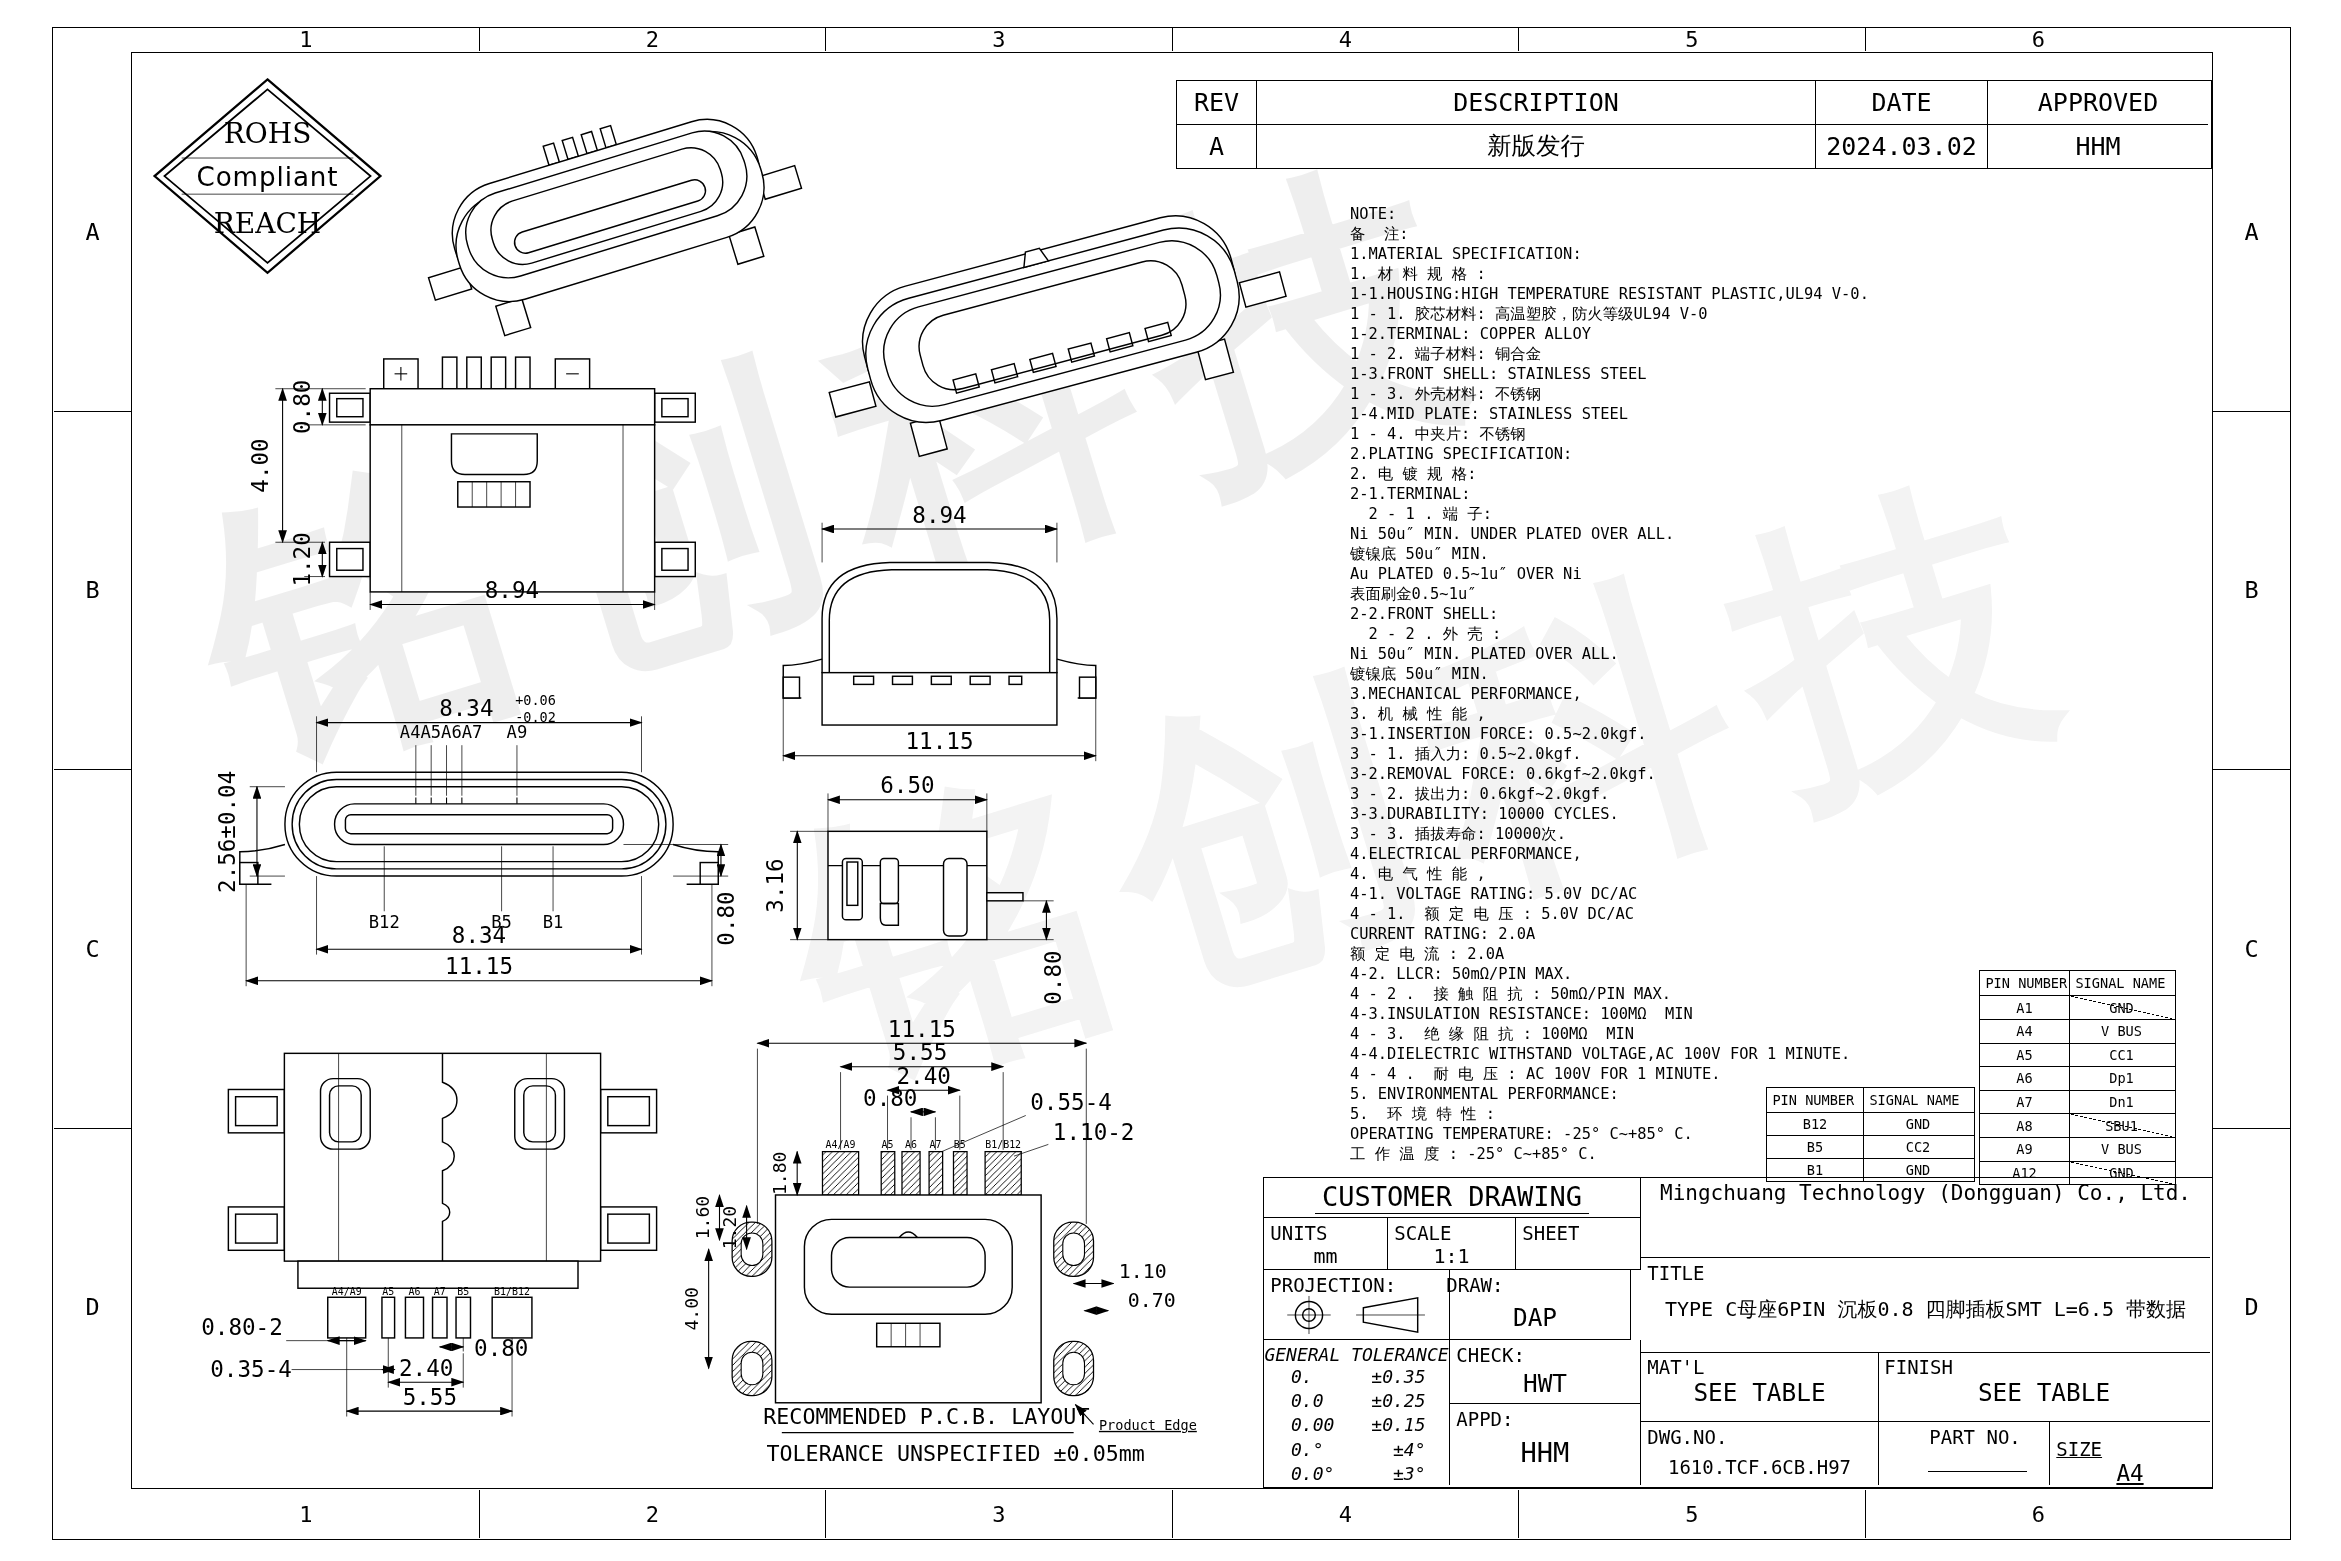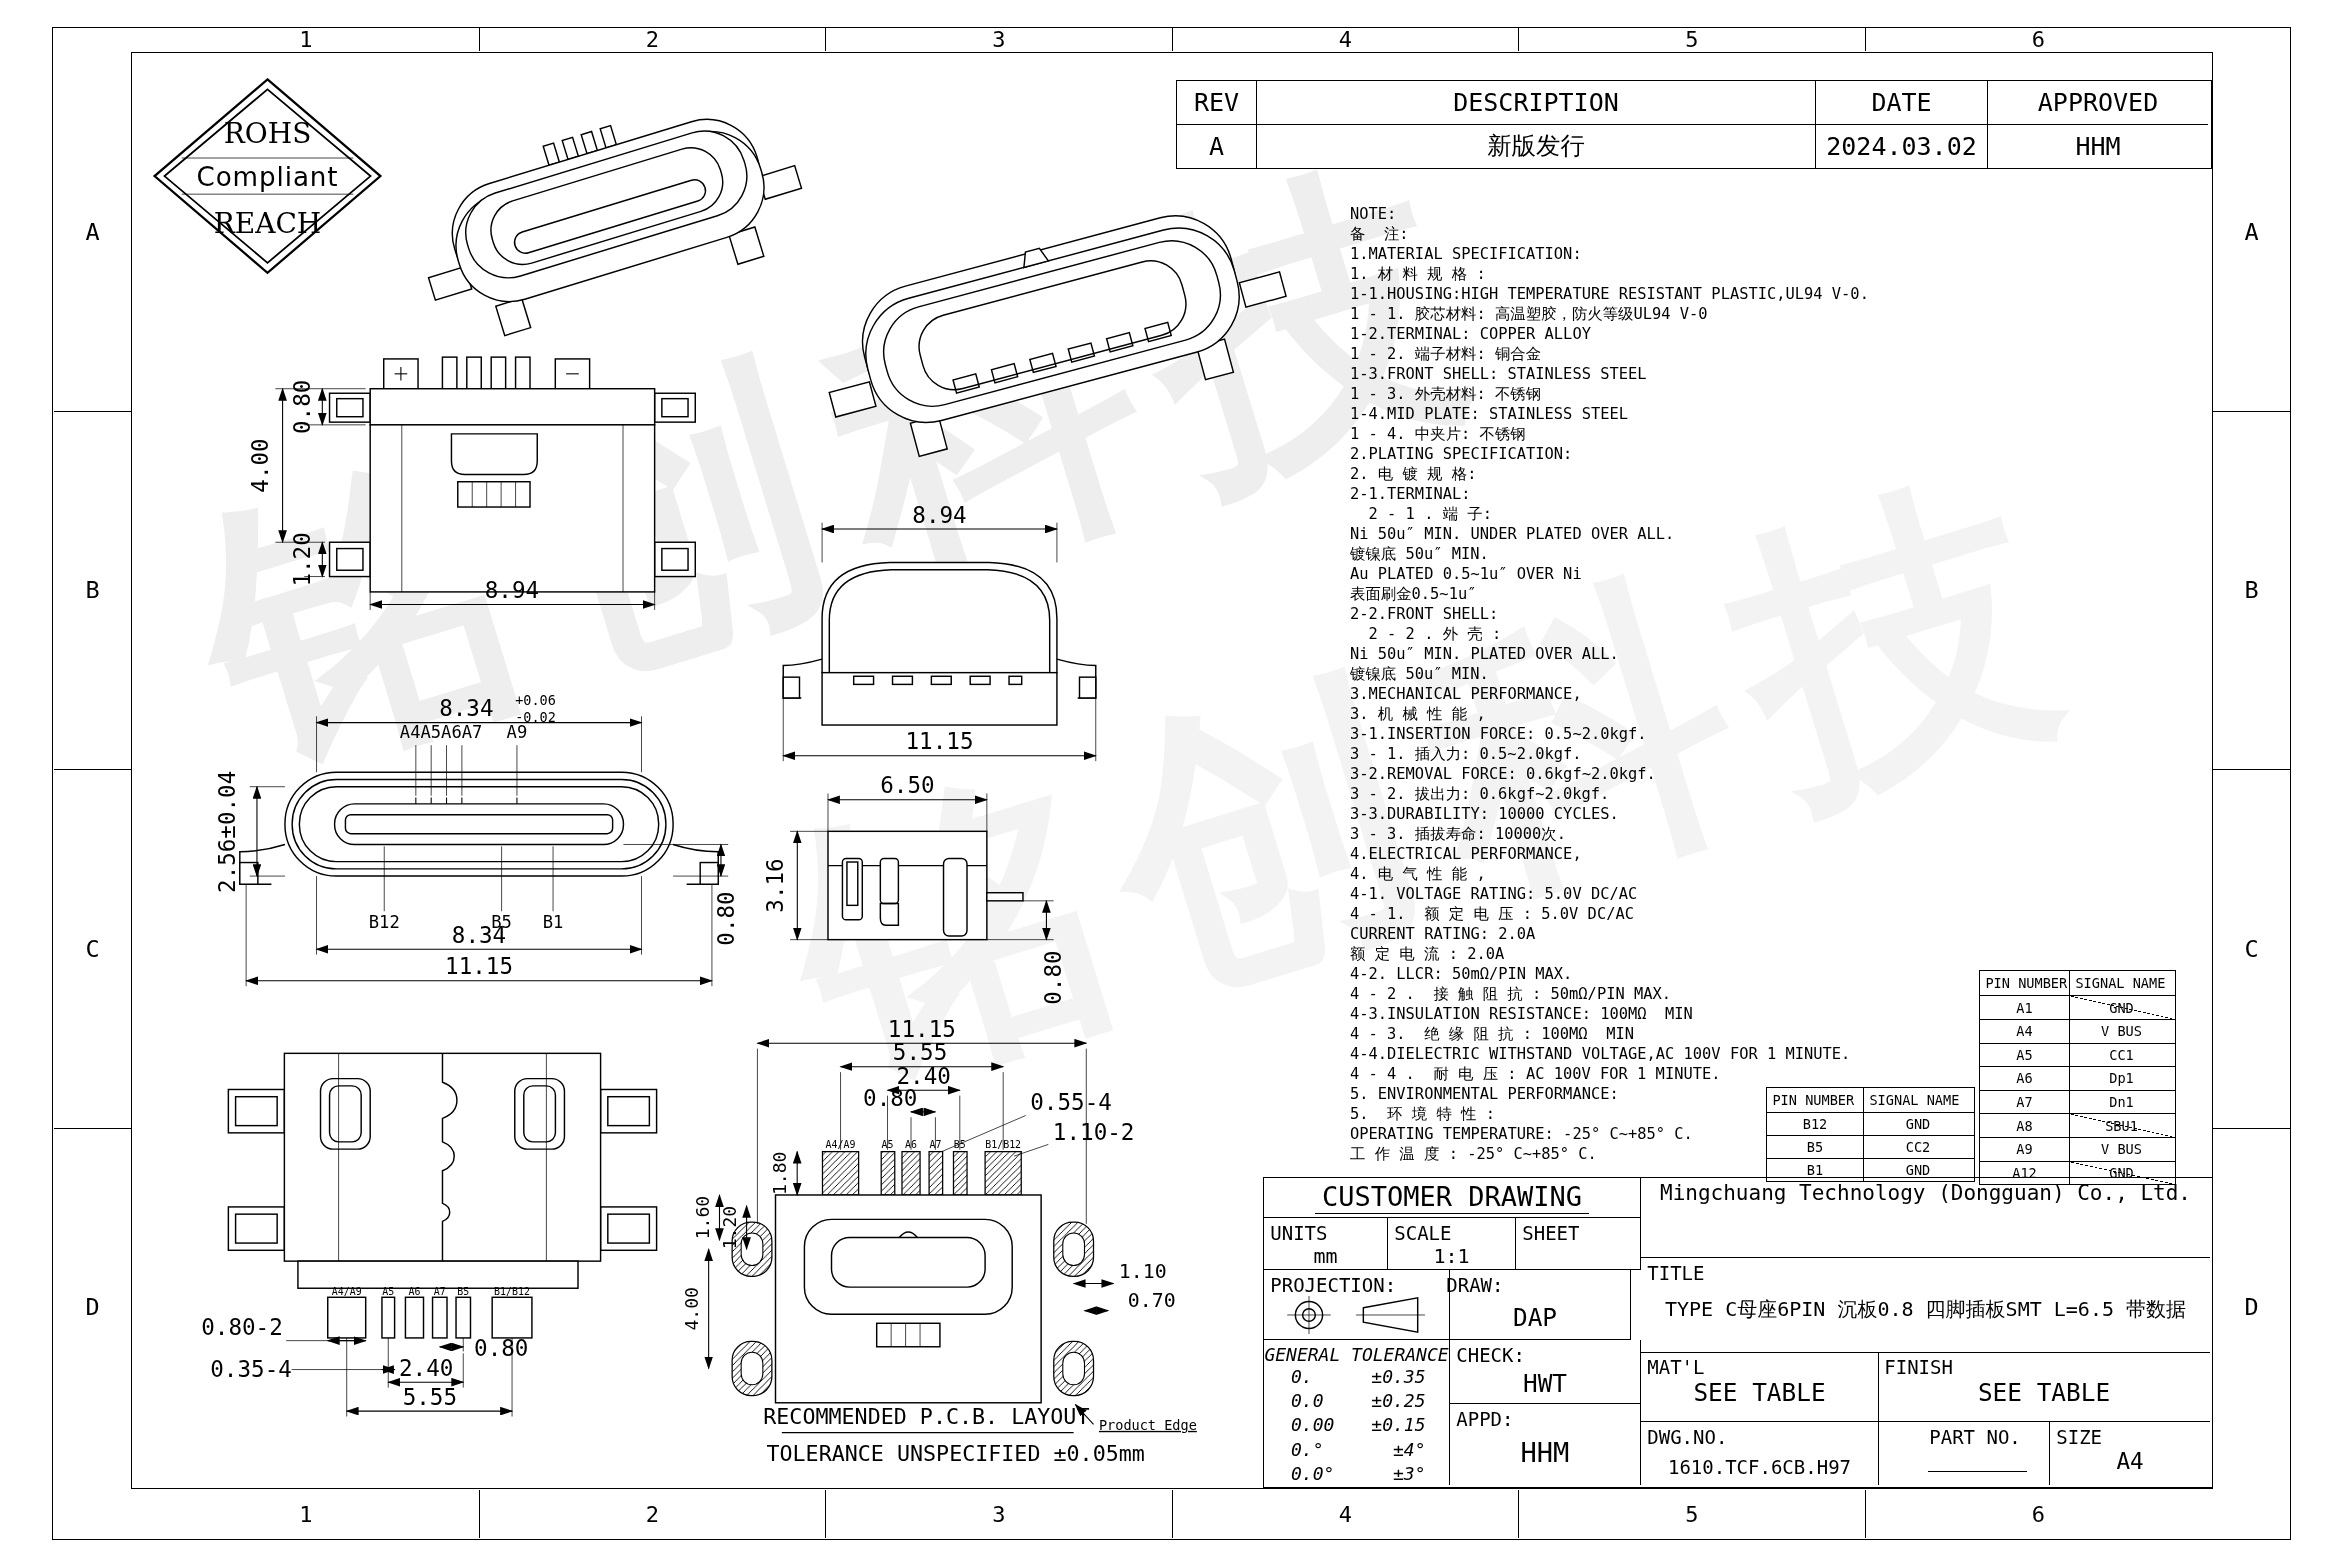--- a/index.html
+++ b/index.html
@@ -659,18 +659,18 @@
     <div class="tb-val" style="font-size:24.4px;">SEE TABLE</div>
   </div>
   <div class="tb-cell br" style="left:377px;top:244px;width:238px;height:63px;">
     <div class="tb-label">DWG.NO.</div>
     <div class="tb-val" style="font-size:19px;margin-top:8px;">1610.TCF.6CB.H97</div>
   </div>
   <div class="tb-cell br" style="left:614px;top:244px;width:172px;height:63px;padding-left:45px;">
     <div class="tb-label">PART NO.</div>
     <div class="part-blank"></div>
   </div>
-  <div class="tb-cell" style="left:786px;top:244px;width:160px;height:63px;">
+  <div class="tb-cell" style="left:786px;top:256px;width:160px;height:63px;text-decoration:underline;">
     <div class="tb-label">SIZE</div>
     <div class="tb-val" style="font-size:22.6px;">A4</div>
   </div>
 </div>
 
 
 </body></html>

